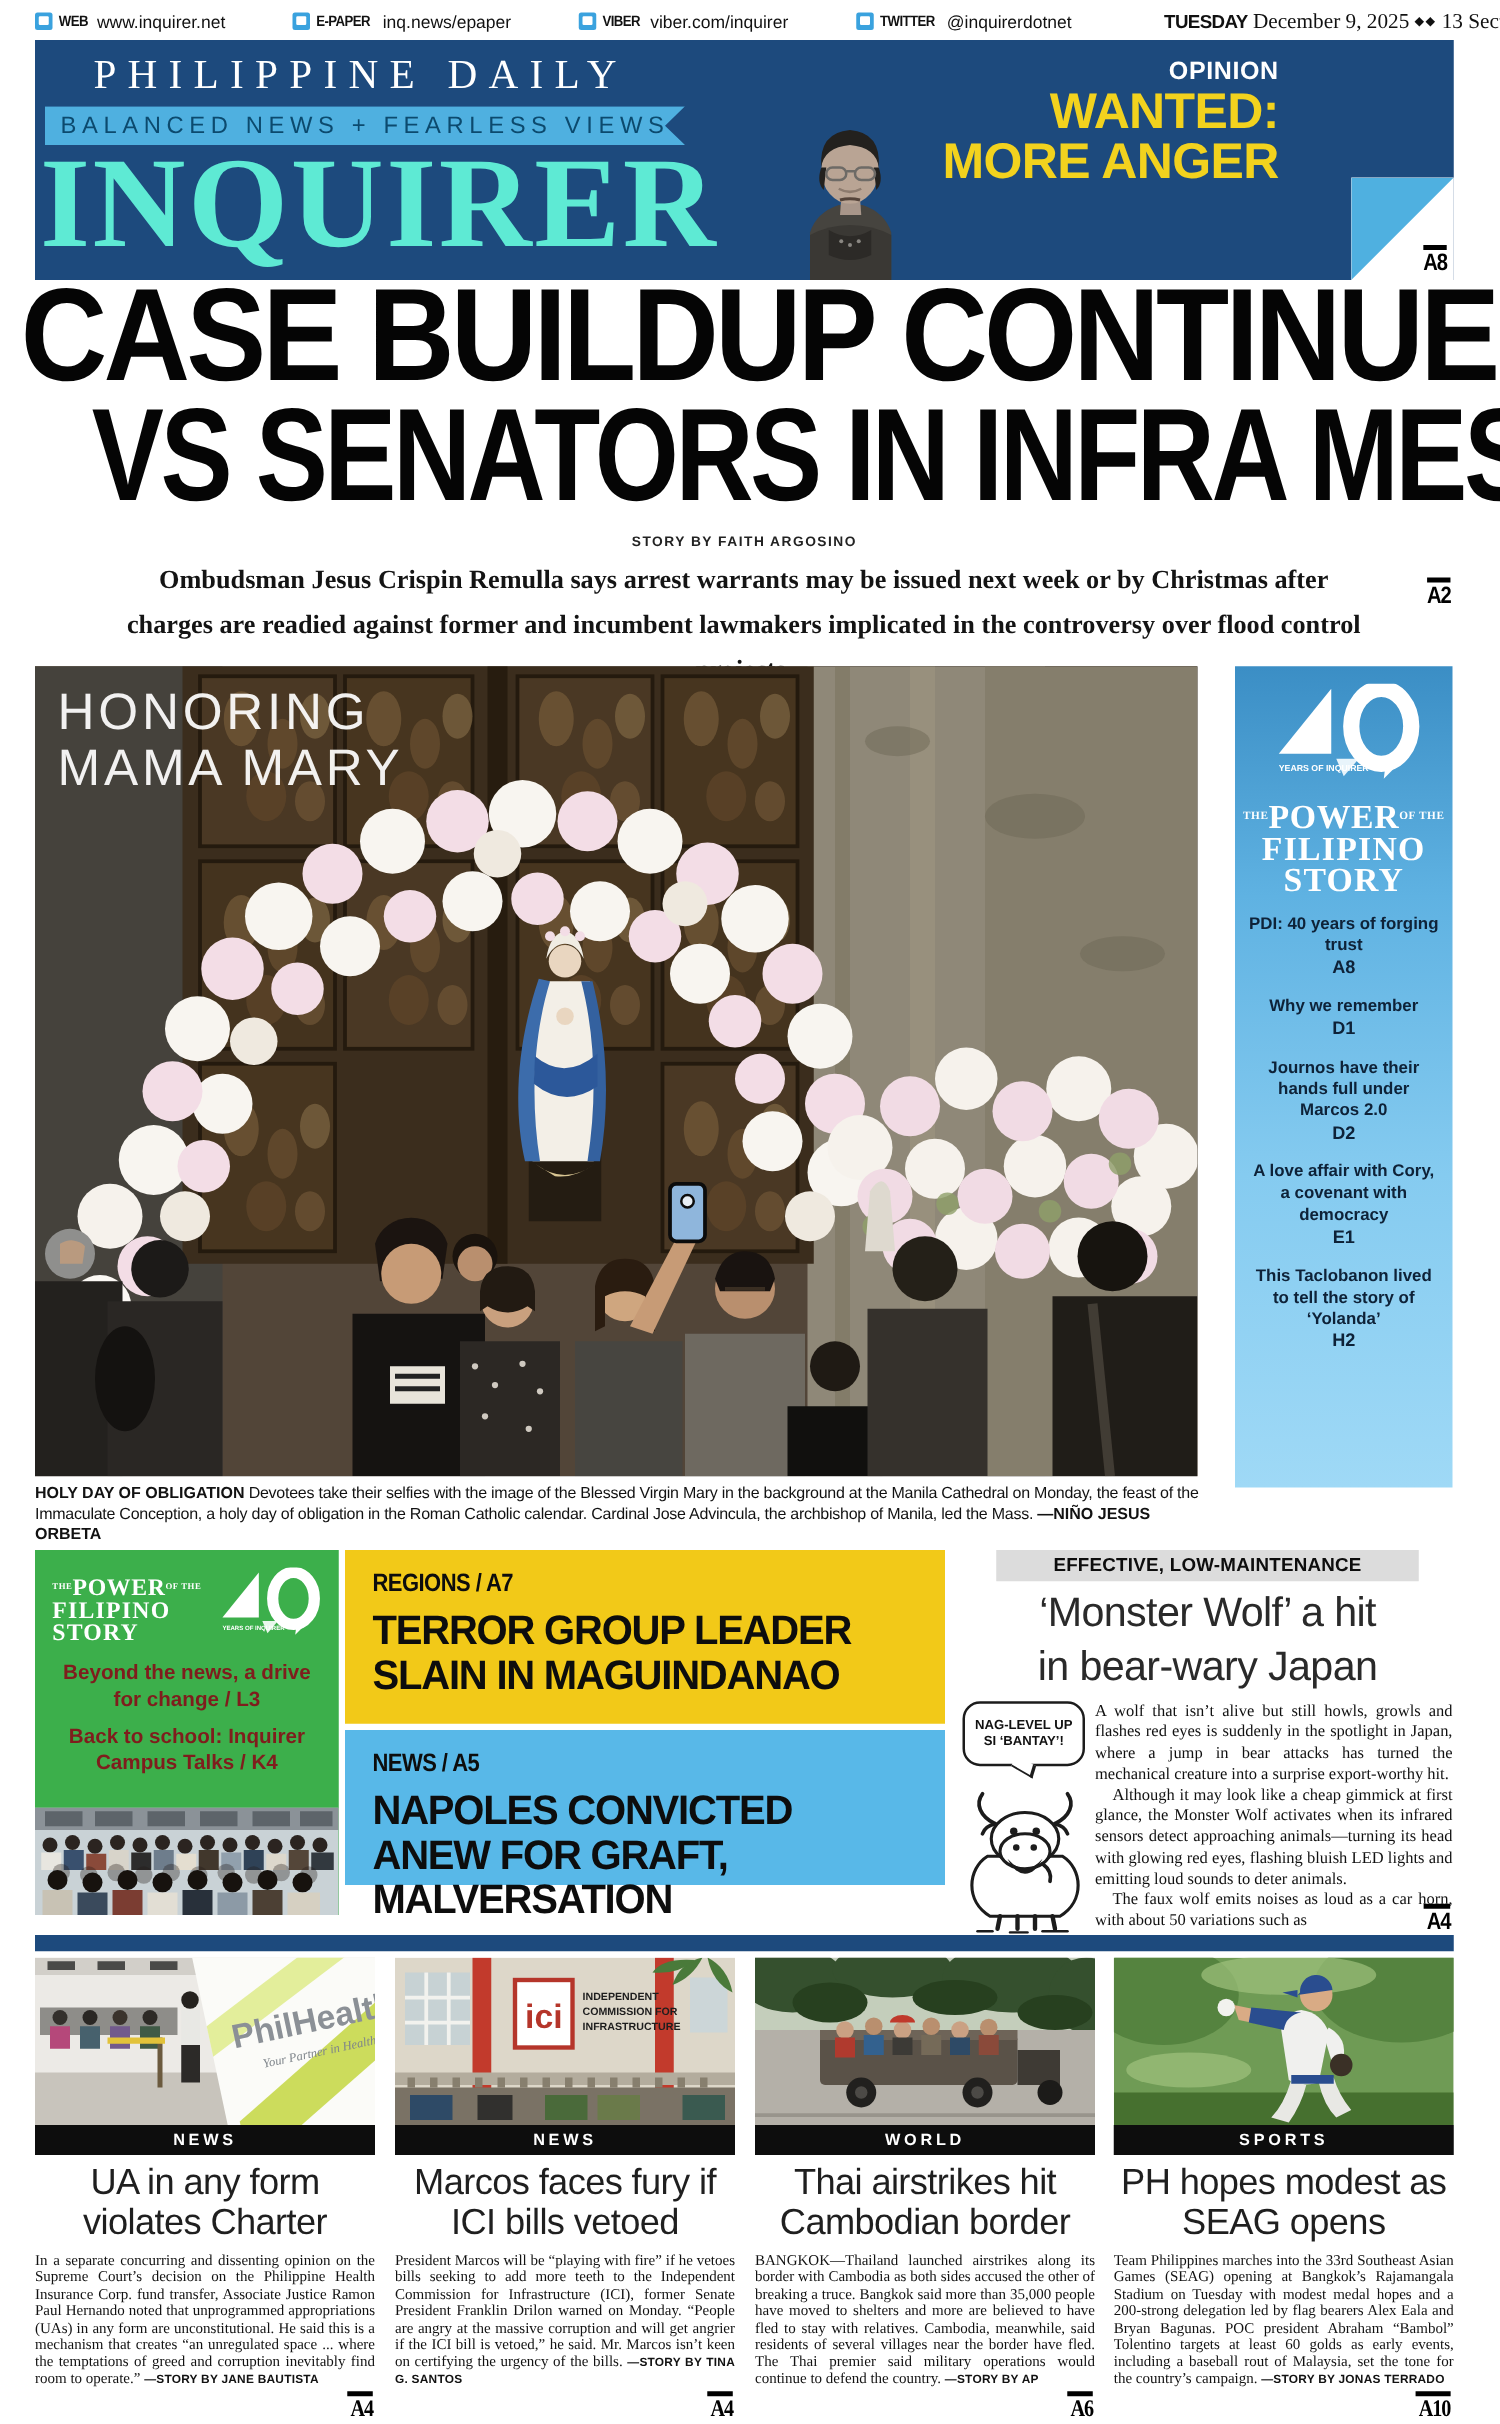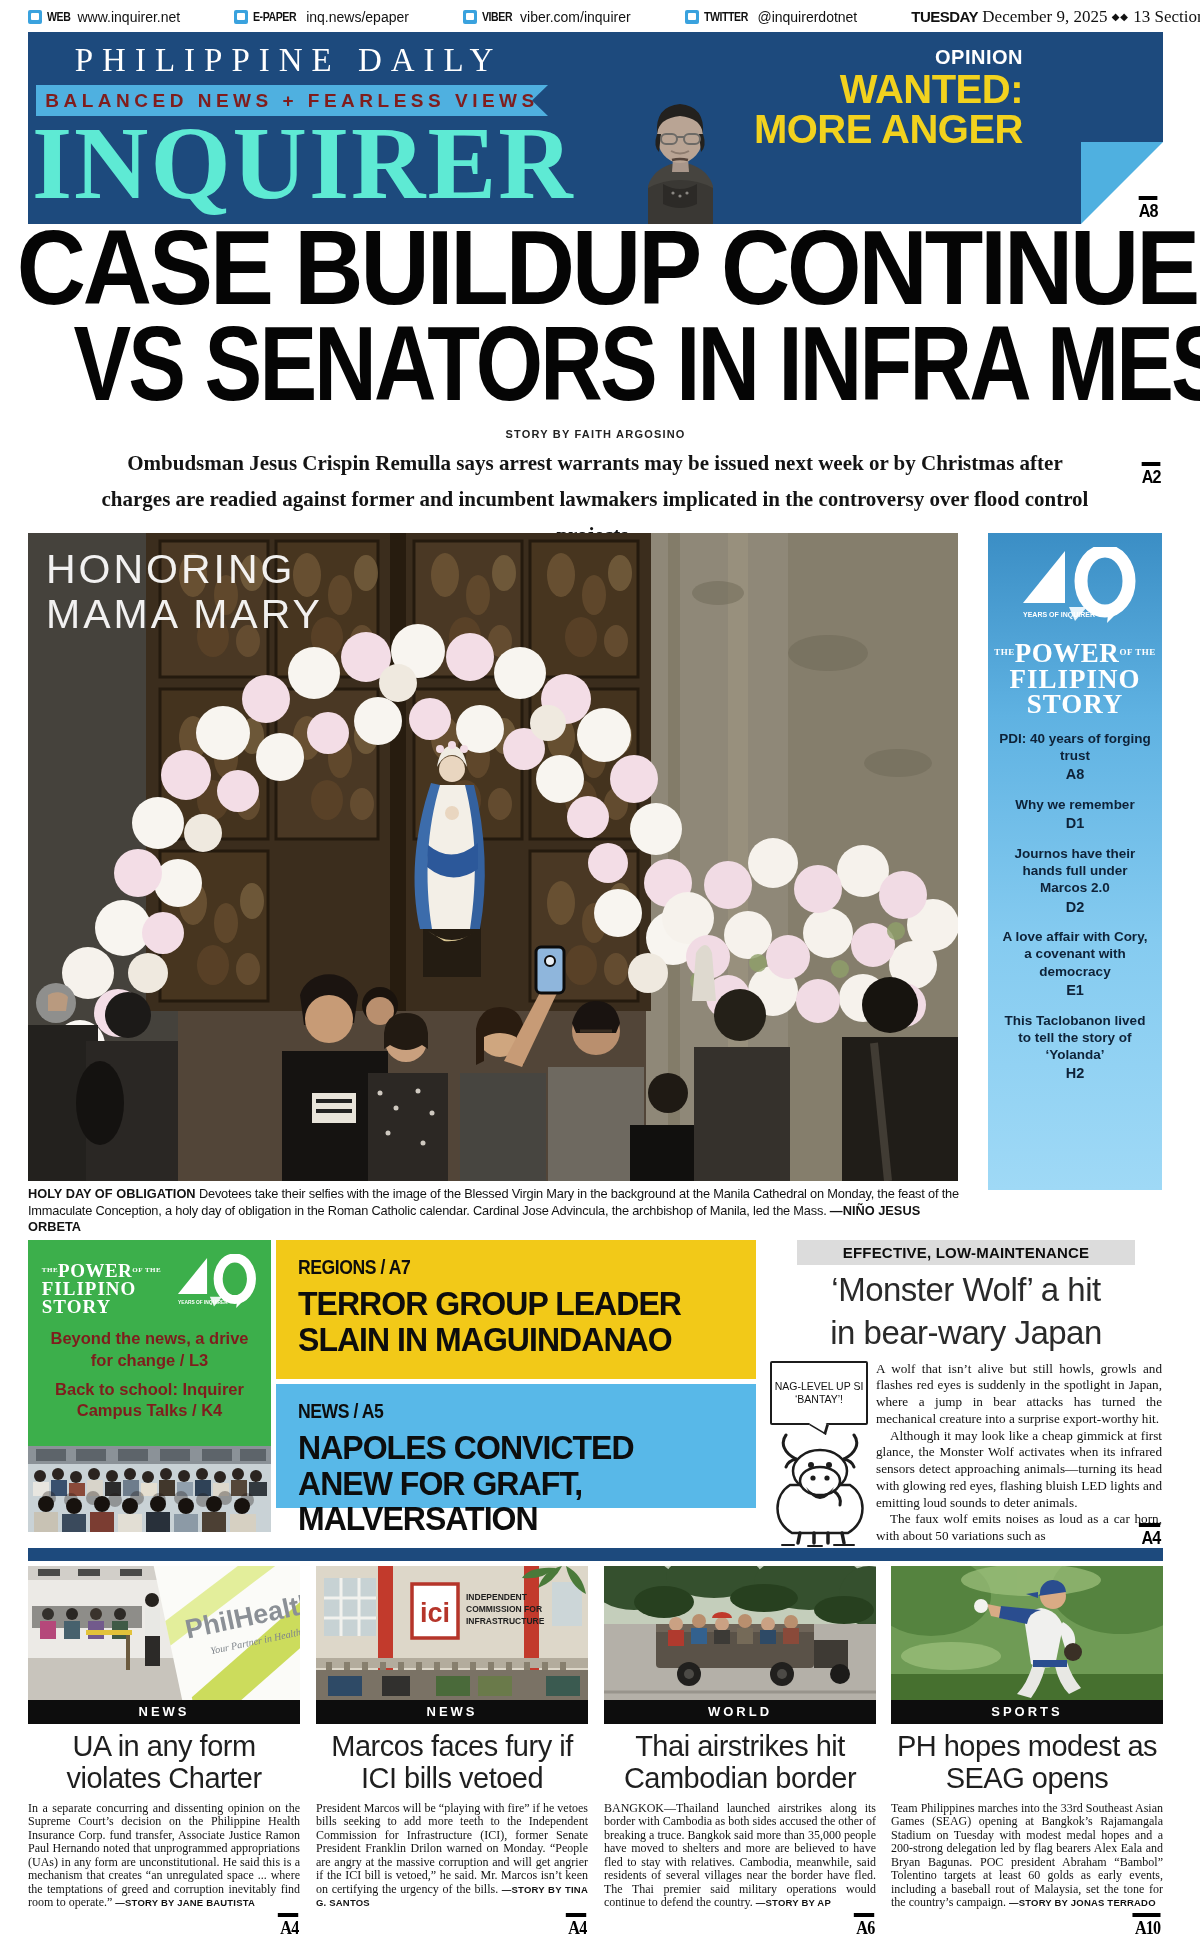--- a/index.html
+++ b/index.html
@@ -7,31 +7,31 @@
   body { width:1200px; height:1939px; position:relative; font-family:"Liberation Sans",sans-serif; color:#111; overflow:hidden; }
 
   
   #topbar { position:absolute; top:4px; left:28px; width:1135px; height:26px; display:flex; align-items:center; }
   .tb-link { display:flex; align-items:center; margin-right:54px; white-space:nowrap; }
   .sqicon { width:14px; height:14px; background:#3aa2de; border-radius:2px; position:relative; margin-right:5px; flex:0 0 auto; }
   .sqicon::after { content:""; position:absolute; left:3px; top:3px; right:3px; bottom:4px; background:#fff; border-radius:1px; }
   .tb-label { font-weight:800; font-size:12px; letter-spacing:-0.5px; margin-right:4px; transform:scaleX(.88); transform-origin:left; }
   .tb-value { font-size:14px; }
   .tb-date { margin-left:auto; white-space:nowrap; font-family:"Liberation Serif",serif; font-size:17px; }
-  .tb-day { font-family:"Liberation Sans",sans-serif; font-weight:800; font-size:15px; letter-spacing:-0.5px; }
+  .tb-day { font-family:"Liberation Sans",sans-serif; font-weight:800; font-size:15px; letter-spacing:-0.5px;margin-left:20px; }
   .tb-sep { font-size:10px; letter-spacing:1px; vertical-align:2px; }
 
   
   #masthead { position:absolute; top:32px; left:28px; width:1135px; height:192px; background:#1d4a7d;padding-left:23px; }
   .ph-daily { position:absolute; left:8px; top:10px; width:505px; text-align:center; color:#fff;
               font-family:"Liberation Serif",serif; font-size:33px; letter-spacing:9px; }
   .ribbon { position:absolute; left:8px; top:53px; width:512px; height:31px; background:#4fb0e0;
             clip-path:polygon(0 0,100% 0,calc(100% - 16px) 50%,100% 100%,0 100%);
             display:flex; align-items:center; justify-content:center; }
-  .ribbon span { color:#7f1d1d; font-weight:700; font-size:19px; letter-spacing:4.5px; }
+  .ribbon span { color:#0c4a6e; font-weight:400; font-size:19px; letter-spacing:4.5px; }
   .inquirer { position:absolute; left:4px; top:80px; color:#5eead4; font-family:"Liberation Serif",serif;
               font-weight:bold; font-size:103px; letter-spacing:2px; line-height:1; }
   .mh-man { position:absolute; left:565px; bottom:0; width:175px; height:130px; }
   .op-block { position:absolute; right:140px; top:14px; text-align:right; }
   .op-label { color:#fff; font-weight:800; font-size:20px; letter-spacing:.5px; }
   .op-title { color:#f2d21e; font-weight:800; font-size:40px; letter-spacing:-0.5px; line-height:1.0; }
   .fold { position:absolute; right:0; bottom:0; width:82px; height:82px; background:#fff; }
   .fold::before { content:""; position:absolute; inset:0; background:#4fb0e0; clip-path:polygon(0 0,100% 0,0 100%); }
   .pref { display:inline-block; font-weight:800; font-size:19px; line-height:1; border-top:4px solid #000;
           padding-top:1px; letter-spacing:-1px; transform:scaleX(.85); transform-origin:center; color:#000; }
@@ -86,23 +86,23 @@
   #teaser-b { top:1384px; height:124px; background:#58b8e8; }
   .t-kicker { font-weight:800; font-size:20px; letter-spacing:-0.5px; color:#0d0d0d; transform:scaleX(.88); transform-origin:left; }
   .t-title { margin-top:7px; font-weight:800; font-size:33px; letter-spacing:-1px; line-height:1.08; color:#0d0d0d; transform:scaleX(.97); transform-origin:left; }
 
   #wolfcol { position:absolute; top:1240px; left:770px; width:392px; height:292px; }
   .w-kicker { margin:0 auto; width:338px; height:25px; background:#dcdcdc; text-align:center;
               font-weight:800; font-size:15px; line-height:25px; letter-spacing:.2px; color:#0d0d0d; }
   .w-head { text-align:center; font-size:33px; color:#2a2a2a; line-height:1.1; margin-top:7px; letter-spacing:-0.5px; }
   .w-row { position:relative; margin-top:9px; height:186px; }
   .w-cartoon { position:absolute; left:0; top:0; width:100px; height:186px; }
-  .w-bubble { position:absolute; left:0; top:0; width:98px; height:64px; border:2.5px solid #1c1c1c; border-radius:2px;
+  .w-bubble { position:absolute; left:0; top:0; width:98px; height:52px; border:2.5px solid #1c1c1c; border-radius:14px;
               background:#fff; display:flex; align-items:center; justify-content:center; text-align:center;
-              font-weight:400; font-size:10.5px; line-height:1.2; color:#111; padding:2px; }
+              font-weight:700; font-size:10.5px; line-height:1.2; color:#111; padding:2px; }
   .w-bubble::after { content:""; position:absolute; left:40px; bottom:-9px; width:12px; height:12px; background:#fff;
                      border-right:2.5px solid #1c1c1c; border-bottom:2.5px solid #1c1c1c; transform:skewX(35deg) rotate(45deg); }
   .w-bull { position:absolute; left:0; top:72px; width:100px; height:114px; }
   .w-text { margin-left:106px; width:286px; font-family:"Liberation Serif",serif; font-size:13.2px;
             line-height:1.27; text-align:justify; color:#111; }
   .w-text p + p { text-indent:14px; }
   .w-ref { position:absolute; right:0; bottom:0; background:#fff; padding-left:3px; }
 
   
   #bnavy { position:absolute; top:1548px; left:28px; width:1135px; height:13px; background:#1d4a7d; }

